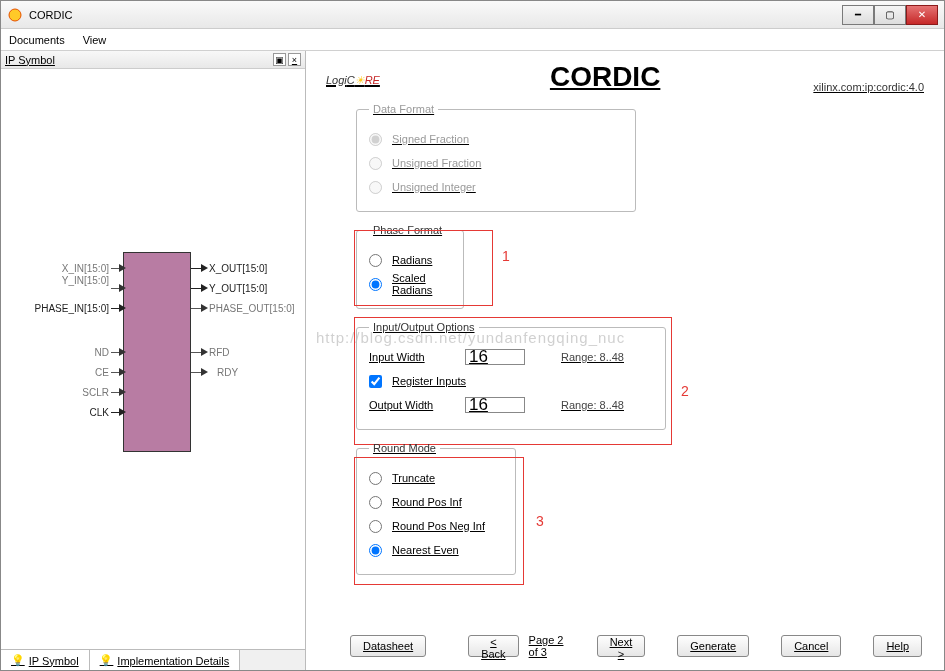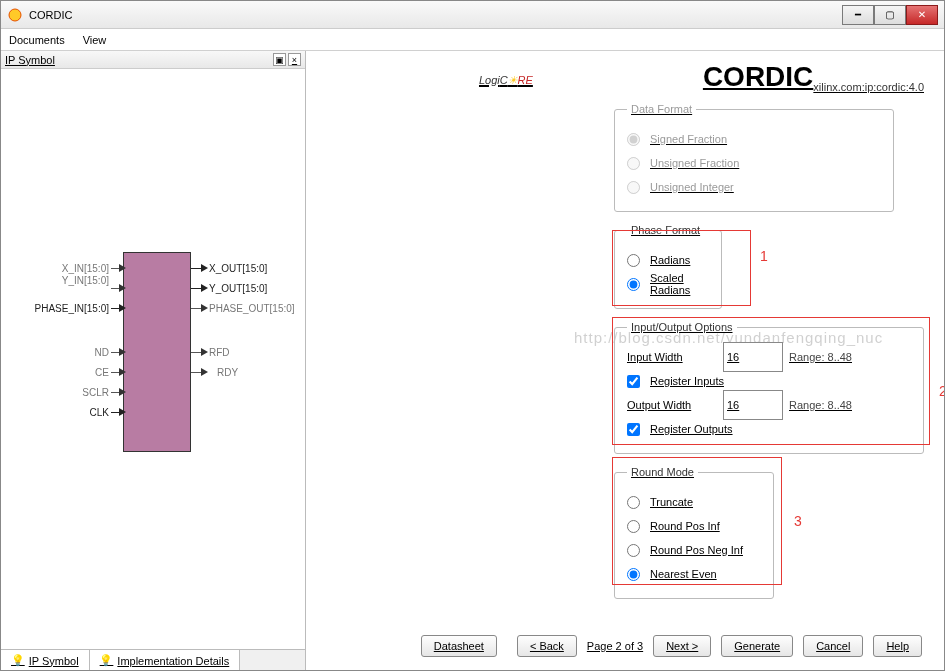--- a/index.html
+++ b/index.html
@@ -26,47 +26,47 @@
 .pin.left { text-align:right; }
 .pin.dark { color:#222; font-weight:500; }
 .line { position:absolute; background:#555; height:1px; }
 .tri { width:0; height:0; border-top:4px solid transparent; border-bottom:4px solid transparent; position:absolute; }
 .tri.r { border-left:7px solid #333; }
 
 .bottom-tabs { height:22px; border-top:1px solid #bbb; display:flex; background:#f0f0f0; }
 .tab { padding:3px 10px; border-right:1px solid #bbb; background:#fff; display:flex; align-items:center; gap:4px; }
 .tab .bulb { color:#ffa500; font-size:11px; }
 
-.right-pane { flex:1; background:#fff; padding: 10px 20px 10px 20px; position:relative; display:flex; flex-direction:column;align-items:flex-end; }
+.right-pane { flex:1; background:#fff; padding: 10px 20px 10px 20px; position:relative; display:flex; flex-direction:column; }
 .logo-row { display:flex; align-items:center; margin-bottom:10px; }
 .logi { font-family: 'Comic Sans MS', cursive; font-size:20px; font-style:italic; color:#333; }
 .logi .sun { color:#ffca28; }
 .logi .re { color:#c62828; }
 .headline { font-size:28px; font-weight:bold; margin-left:170px; }
 .ipline { margin-left:auto; font-size:11px; color:#333; align-self:flex-end; }
 
 .form-area { flex:1; padding-left: 30px; position:relative; }
 
 fieldset { border:1px solid #bbb; border-radius:3px; padding:10px 12px 10px 12px; margin-bottom:12px; position:relative; }
 legend { padding:0 4px; color:#333; font-size:11px; }
 fieldset.disabled legend, fieldset.disabled label { color:#9a9a9a; }
 .radio-row, .opt-row { display:flex; align-items:center; gap:6px; margin:4px 0; height:20px; }
 input[type=radio], input[type=checkbox] { margin:0 4px 0 0; }
-input[type=text] { width:60px; height:30px; border:1px solid #888; padding:1px 3px; font-size:11px; background:#fff; }
+input[type=text] { width:60px; height:16px; border:1px solid #888; padding:1px 3px; font-size:17px; background:#fff; }
 .opt-row .label { width:90px; }
-.range { color:#444; }
+.range { margin-left:30px; color:#444; }
 
 .redbox { position:absolute; border:1px solid #e53935; pointer-events:none; }
 .rednum { position:absolute; color:#e53935; font-size:14px; }
 
 .watermark { position:absolute; color:rgba(120,120,120,0.35); font-size:15px; letter-spacing:1px; pointer-events:none;margin-top:20px; }
 
 .button-bar { height:30px; display:flex; align-items:center; gap:10px; padding:0 2px; }
 .button-bar .spacer { flex:1; }
-.btn { height:22px; padding:0 12px; border:1px solid #888; border-radius:3px; background: linear-gradient(#fefefe,#e6e6e6); cursor:pointer; font-size:11px; }
+.btn { height:22px; padding:0 12px; border:1px solid #888; border-radius:3px; background: linear-gradient(#fefefe,#e6e6e6); cursor:pointer; font-size:11px;margin-left:22px; }
 .page-ind { font-size:11px; }
 </style>
 </head>
 <body>
 
 <div class="titlebar">
   <span class="icon">
     <svg width="16" height="16">
         <circle cx="8" cy="8" r="6" fill="#ffca28" stroke="#e65100"></circle>
       </svg>
@@ -197,24 +197,20 @@
         </div>
         <div class="opt-row">
             <input type="checkbox" checked="" style="">
             <label>Register Inputs</label>
           </div>
         <div class="opt-row">
           <span class="label">Output Width</span>
           <input type="text" value="16" style="">
           <span class="range">Range: 8..48</span>
         </div>
-        <div class="opt-row">
-            <input type="checkbox" checked="" style="">
-            <label>Register Outputs</label>
-          </div>
       </fieldset>
       <div class="redbox" style="left:28px; top:214px; width:318px; height:128px;"></div>
       <div class="rednum" style="left:355px; top:280px;">2</div>
 
       <fieldset style="width:160px;">
         <legend>Round Mode</legend>
         <div class="radio-row">
             <input type="radio" name="rm" style="">
             <label>Truncate</label>
           </div>

